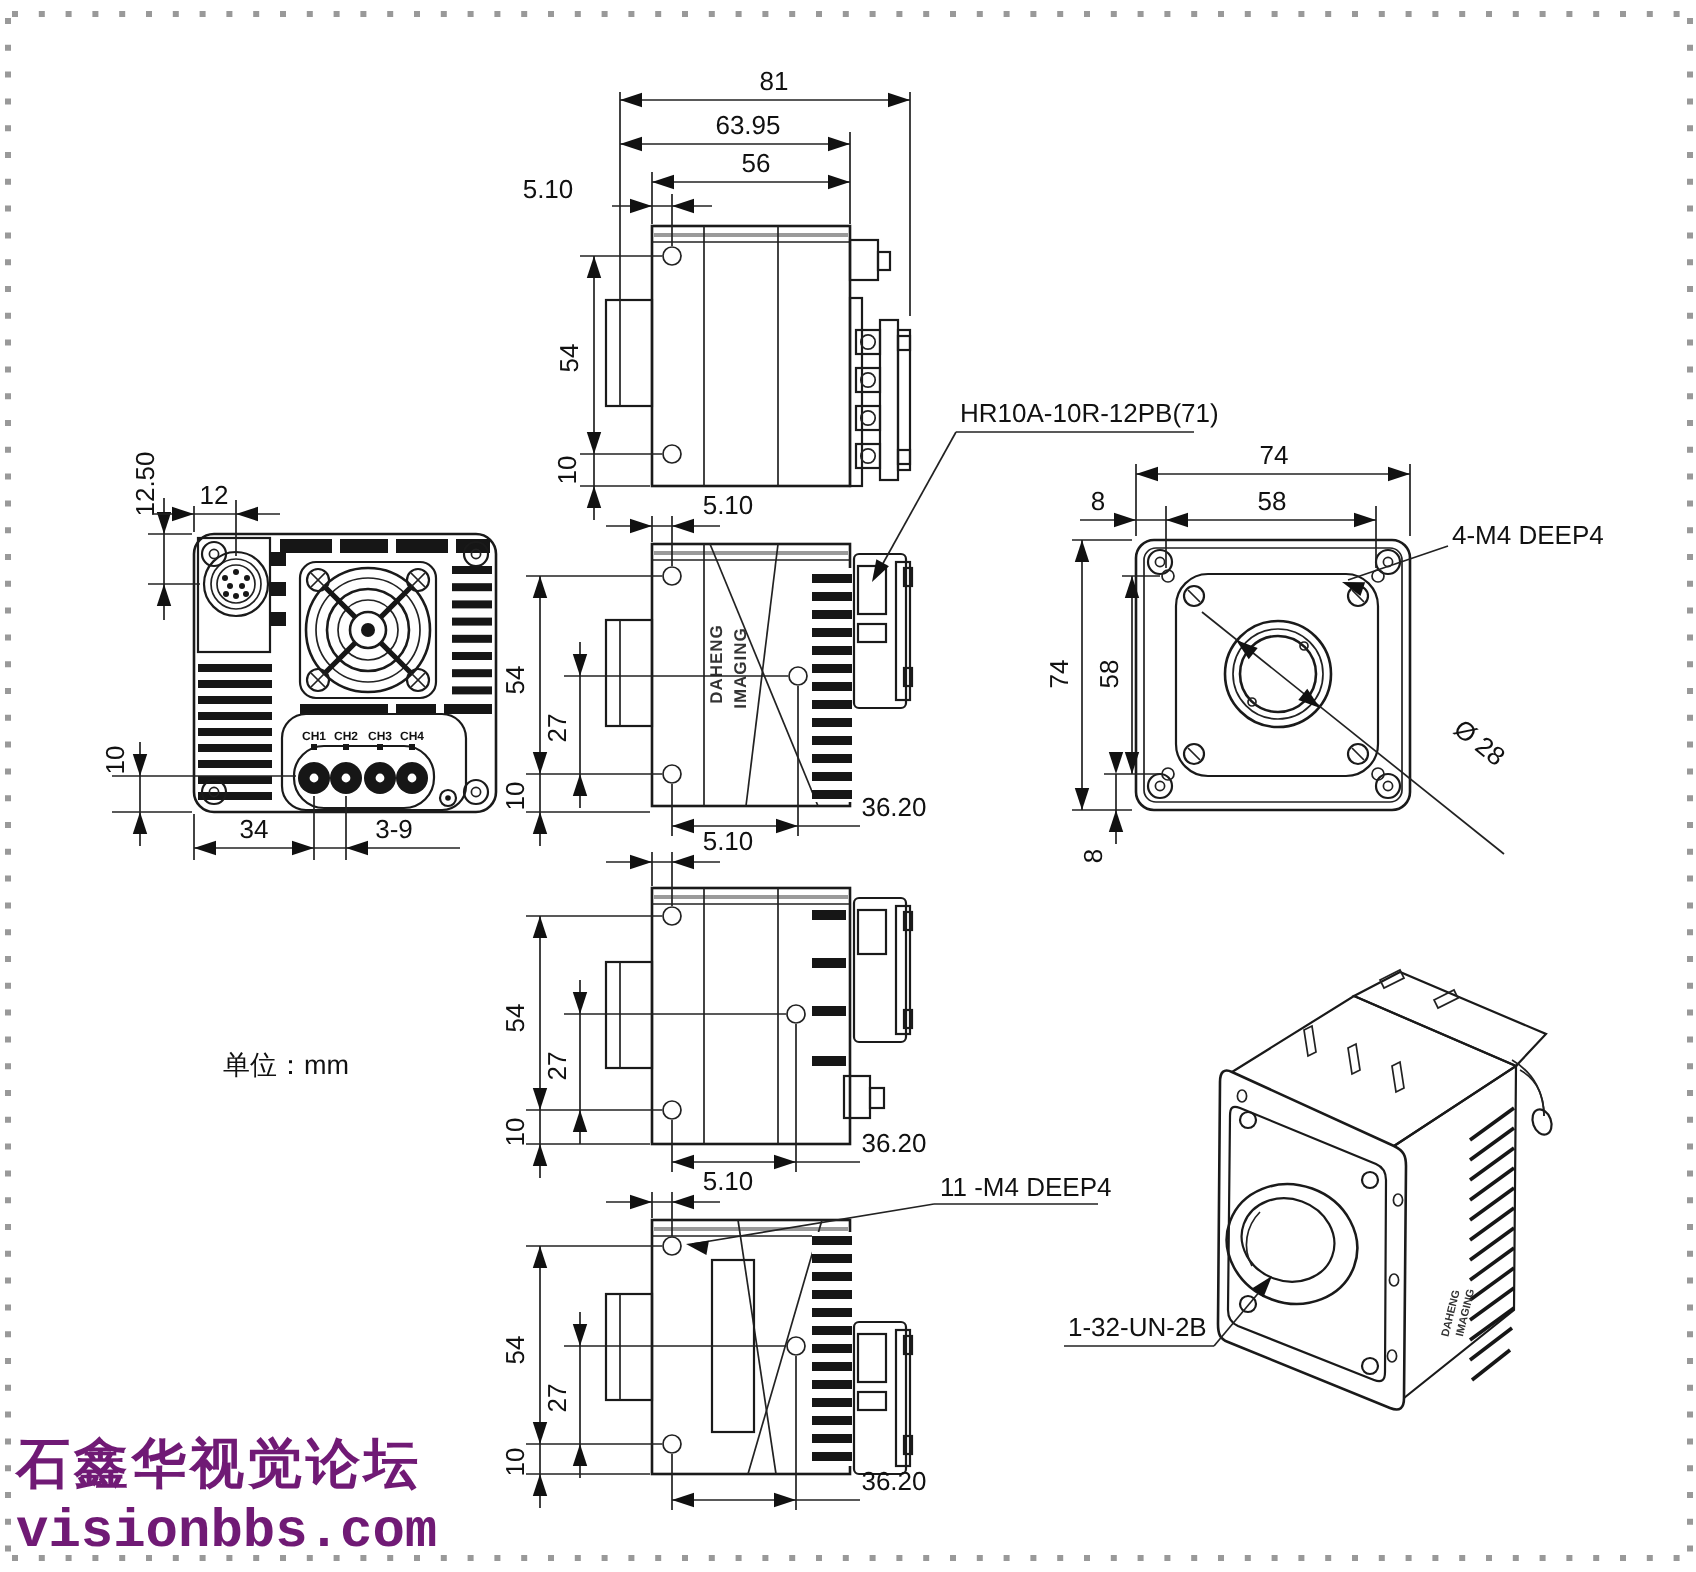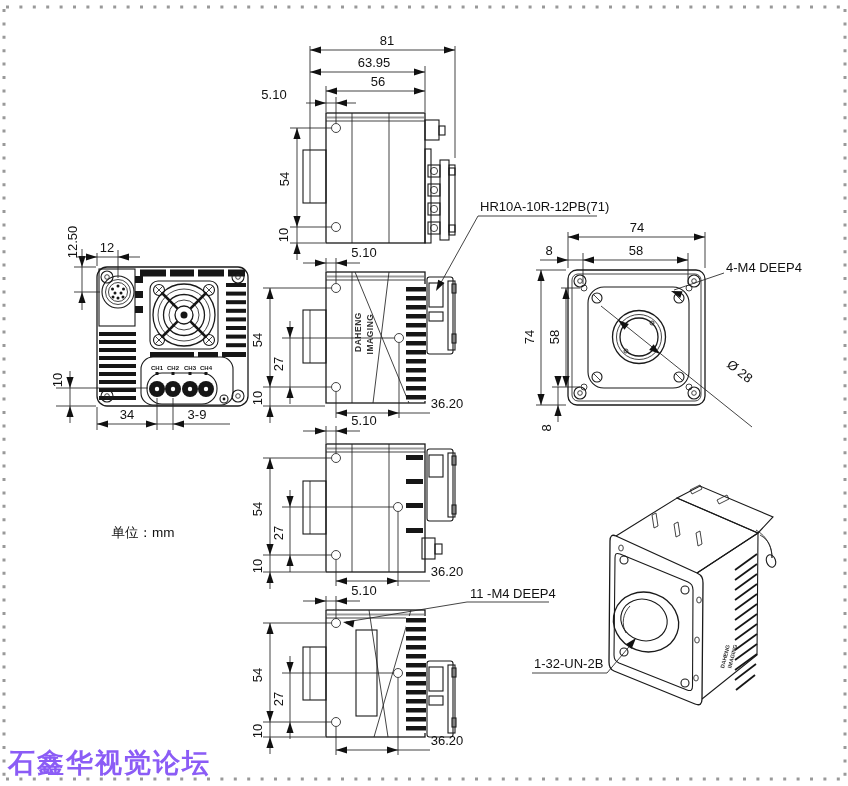--- a/index.html
+++ b/index.html
@@ -13,22 +13,22 @@
   .blk{fill:#161616;stroke:none;}
   .wht{fill:#ffffff;stroke:none;}
   .ah{fill:#111;stroke:none;}
   .dim{font:13px "Liberation Sans",sans-serif;fill:#111;}
   .mid{text-anchor:middle;}
   .st{text-anchor:start;}
   .logo{font:bold 8.5px "Liberation Sans",sans-serif;fill:#333;letter-spacing:0.5px;text-anchor:middle;}
   .logosm{font:bold 5.5px "Liberation Sans",sans-serif;fill:#333;text-anchor:middle;}
   .chlab{font:bold 6px "Liberation Sans",sans-serif;fill:#111;text-anchor:middle;}
   .units{font:13.5px "Liberation Sans",sans-serif;fill:#111;text-anchor:middle;}
-  .wm{position:absolute;left:8px;color:#8b5cf6;font-weight:bold;line-height:1;
-      font-family:Liberation Serif, serif;margin-top:28px;}
+  .wm{position:absolute;left:8px;color:#701a75;font-weight:bold;line-height:1;
+      font-family:Liberation Mono, monospace;}
   #wm1{top:722px;font-size:27px;letter-spacing:2px;}
   #wm2{top:754px;font-size:27px;letter-spacing:0px;}
 </style>
 </head>
 <body>
 
 <div id="stage">
 <svg width="848" height="786" viewBox="0 0 848 786">
   <defs>
     <path id="aR" d="M0,0 L-11,-3.6 L-11,3.6 Z"></path>
@@ -609,13 +609,14 @@
       <line class="th" x1="532" y1="673" x2="607" y2="673"></line>
       <line class="th" x1="607" y1="673" x2="633" y2="642"></line>
       <use href="#aR" class="ah" transform="translate(636,638) rotate(-50)"></use>
     </g>
   </g>
 
   <text class="units" x="143" y="537">单位：mm</text>
 </svg>
 
 <div class="wm" id="wm1">石鑫华视觉论坛</div>
+<div class="wm" id="wm2">visionbbs.com</div>
 </div>
 
 </body></html>

